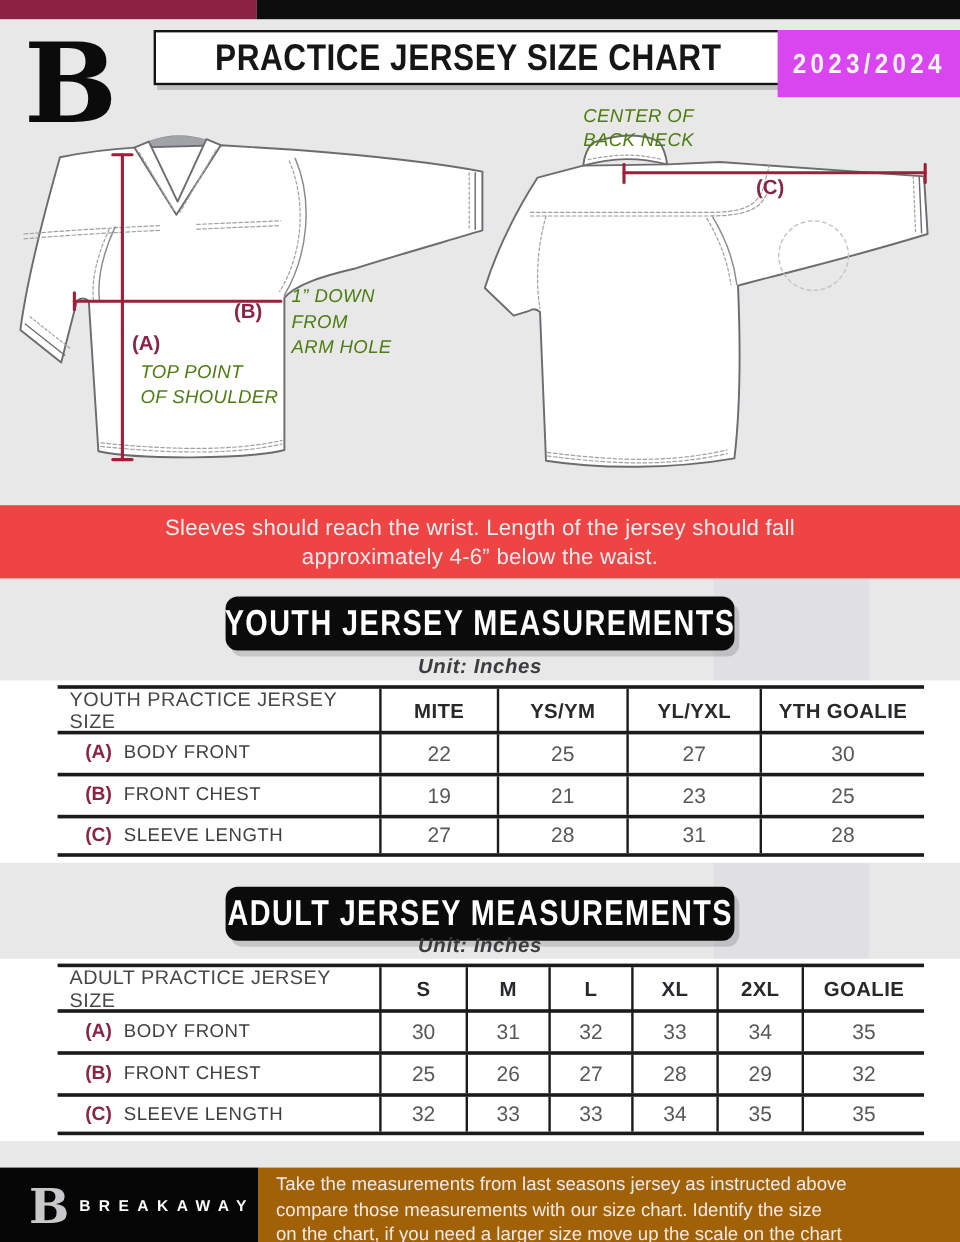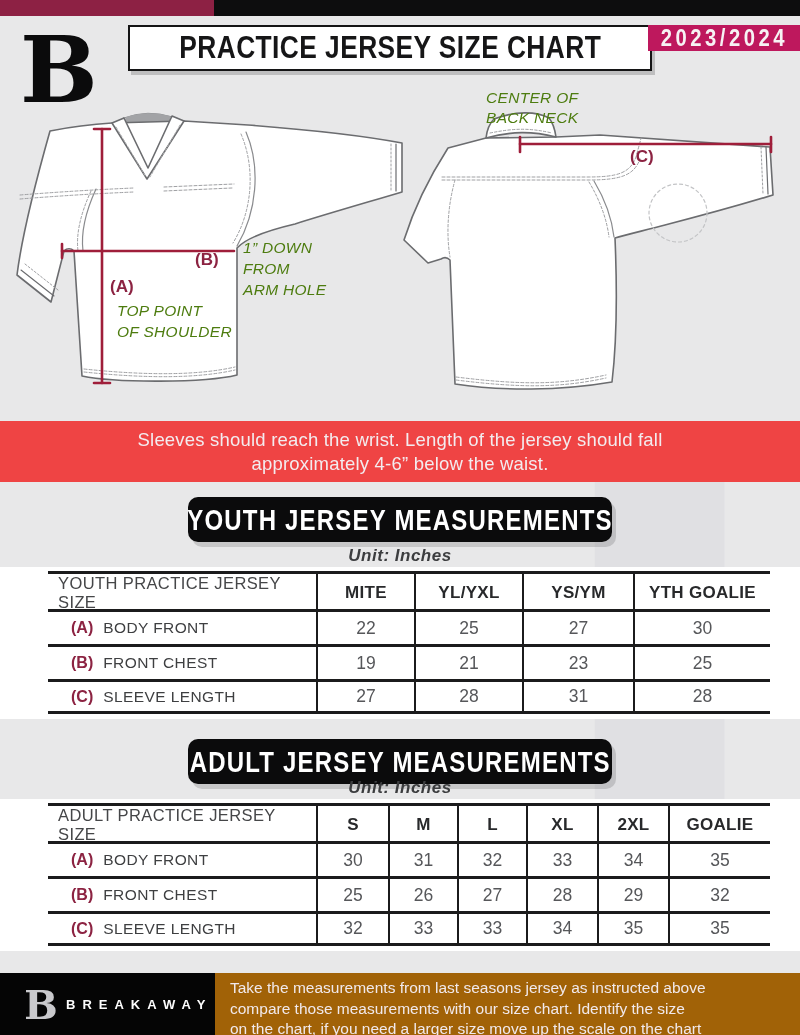--- a/index.html
+++ b/index.html
@@ -7,21 +7,21 @@
         font-family:"Liberation Sans",sans-serif;-webkit-font-smoothing:antialiased;}
   .abs{position:absolute;}
   
   .strip-maroon{left:0;top:0;width:214px;height:16px;background:#8d2144;}
   .strip-black{left:214px;top:0;width:586px;height:16px;background:#0d0d0e;}
   
   .title-box{left:128px;top:25px;width:520px;height:42px;background:#ffffff;border:2px solid #141415;
              box-shadow:3px 4px 0 rgba(0,0,0,.18);display:flex;align-items:center;justify-content:center;z-index:5;}
   .title-box span{font-size:31px;font-weight:bold;color:#161617;letter-spacing:.5px;white-space:nowrap;
              display:inline-block;transform:scaleX(.85);}
-  .year-box{left:648px;top:25px;width:152px;height:26px;background:#be185d;display:flex;align-items:center;
+  .year-box{left:648px;top:25px;width:152px;height:56px;background:#d946ef;display:flex;align-items:center;
              justify-content:center;z-index:5;}
   .year-box span{font-size:23px;font-weight:bold;color:#f7f2f4;letter-spacing:4px;white-space:nowrap;
              display:inline-block;transform:scaleX(.88);}
   .logo-header{left:24px;top:20px;z-index:6;}
   
   .diagram{left:0;top:85px;width:800px;height:340px;z-index:2;}
   .note{color:#4d7c0f;font-style:italic;font-size:15.5px;line-height:20px;letter-spacing:.3px;z-index:3;}
   .mkey{color:#8c2342;font-weight:bold;font-size:17px;font-style:normal;z-index:3;}
   
   .banner{left:0;top:421px;width:800px;height:61px;background:#ef4444;display:flex;flex-direction:column;
@@ -187,22 +187,22 @@
 
   <div class="abs pill" style="top:497px;">
     <span>YOUTH JERSEY MEASUREMENTS</span>
   </div>
   <div class="abs unit" style="top:546px;">Unit: Inches</div>
 
   <div class="abs mtable" style="top:571px;">
     <div class="trow head yg">
       <div class="cell first sizehead">YOUTH PRACTICE JERSEY SIZE</div>
       <div class="cell colhead">MITE</div>
+      <div class="cell colhead">YS/YM</div>
       <div class="cell colhead">YL/YXL</div>
-      <div class="cell colhead">YS/YM</div>
       <div class="cell colhead">YTH GOALIE</div>
     </div>
     <div class="trow yg">
       <div class="cell first">
           <span class="rkey">(A)</span>
           <span class="rlabel">BODY FRONT</span>
         </div>
       <div class="cell">22</div>
       <div class="cell">25</div>
       <div class="cell">27</div>

